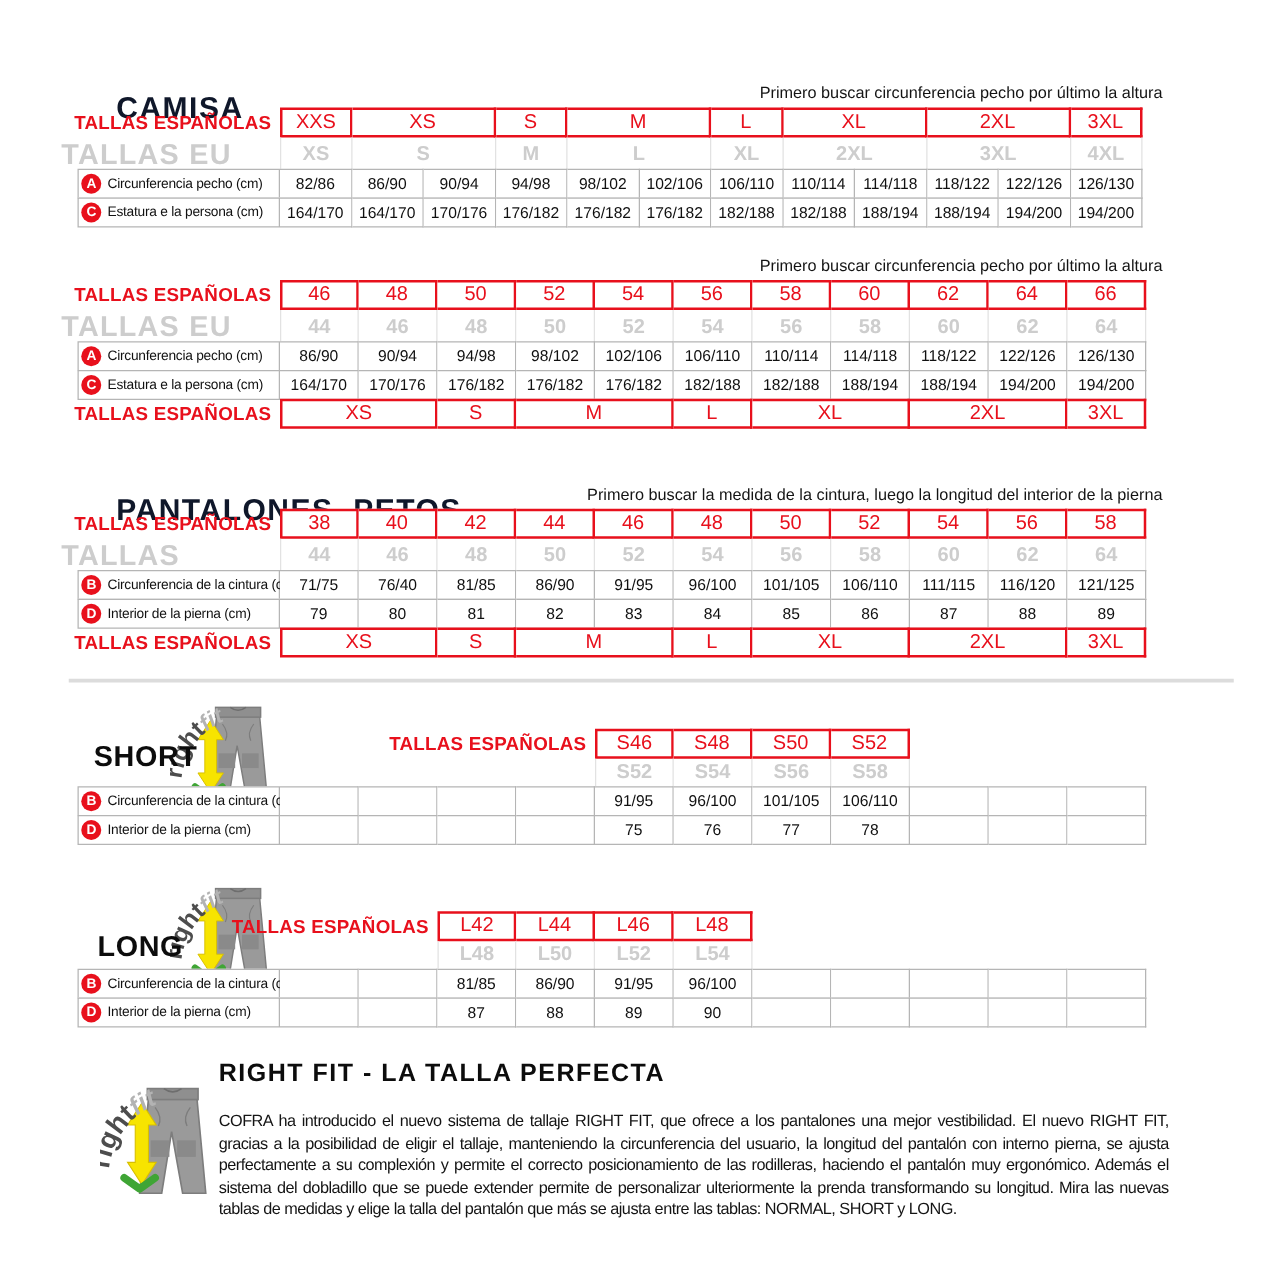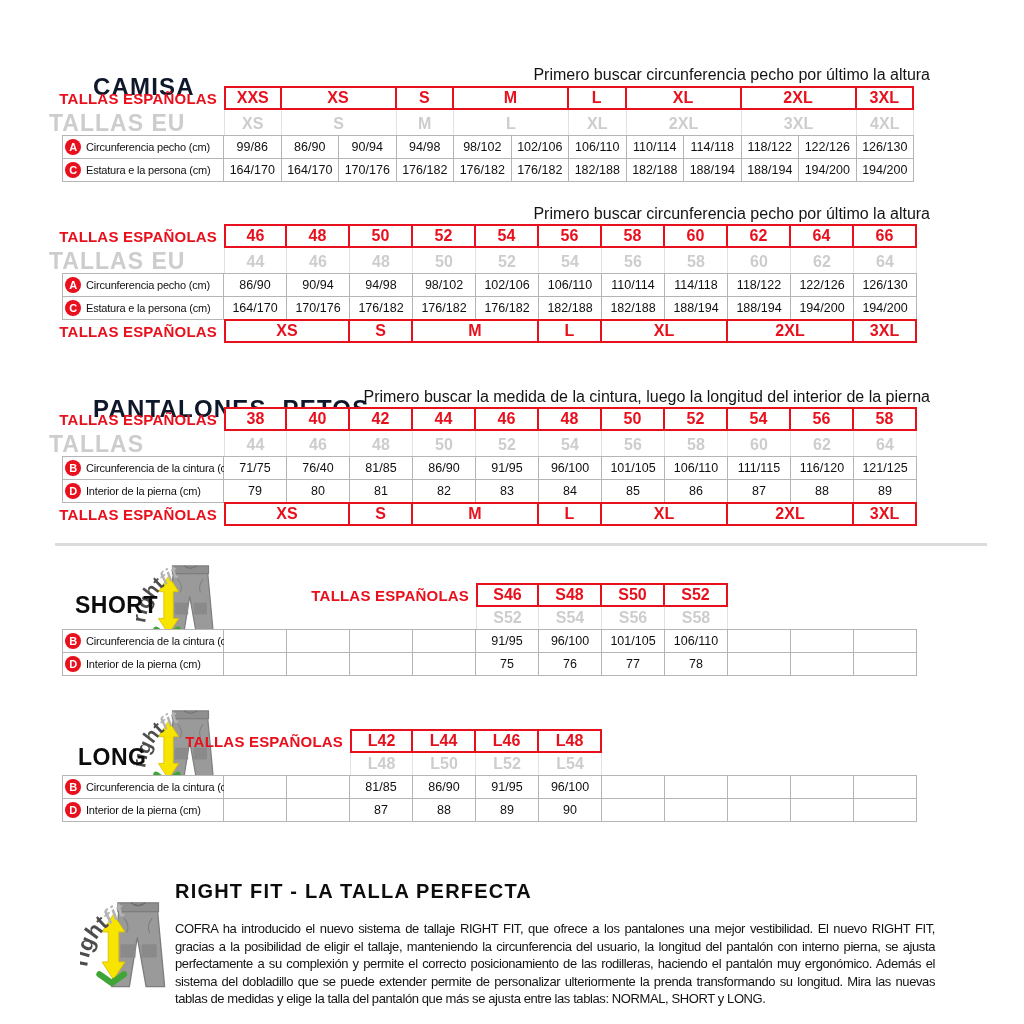--- a/index.html
+++ b/index.html
@@ -2,33 +2,33 @@
 <html><head>
 <meta charset="utf-8">
 <style>
   html,body{margin:0;padding:0;}
   body{width:1024px;height:1024px;background:#fff;position:relative;
        font-family:"Liberation Sans", sans-serif;color:#111;overflow:hidden;}
   :root{--red:#e8101c;--gray:#cdcdcd;--bline:#b5b5b5;--bline2:#e2e2e2;}
   .sec{position:absolute;left:0;width:1024px;}
   .title{position:absolute;left:80px;top:0;margin:13px;font-size:24px;font-weight:bold;
          color:#0f172a;letter-spacing:1.2px;white-space:nowrap;}
-  .note{position:absolute;right:94px;top:6px;font-size:16px;color:#141414;white-space:nowrap;}
+  .note{position:absolute;right:94px;top:6px;font-size:13px;color:#141414;white-space:nowrap;}
   .tbl{position:absolute;left:62px;display:flex;flex-direction:column;}
   .trow{display:grid;height:24px;}
   .t12 .trow{grid-template-columns:162px repeat(12,57.5px);}
   .t11 .trow{grid-template-columns:162px repeat(11,63px);}
   .trow.gray{height:22px;}
   .trow.gap{height:3px;}
   .lab-red{display:flex;align-items:center;justify-content:flex-end;padding-right:7px;
            color:var(--red);font-weight:bold;font-size:15px;letter-spacing:0.2px;white-space:nowrap;}
   .lab-gray{display:flex;align-items:center;color:var(--gray);font-weight:bold;font-size:23px;
             letter-spacing:1px;margin-left:-13px;white-space:nowrap;}
   .red-cell{border:2px solid var(--red);border-left:none;display:flex;align-items:center;
-            justify-content:center;color:var(--red);font-weight:bold;font-size:16px;background:#fff;}
+            justify-content:center;color:var(--red);font-weight:normal;font-size:16px;background:#fff;}
   .red-cell.first{border-left:2px solid var(--red);}
   .gray-cell{display:flex;align-items:center;justify-content:center;color:var(--gray);
              font-weight:bold;font-size:16px;border-right:1px solid var(--bline2);}
   .gray-cell.first{border-left:1px solid var(--bline2);}
   .data-cell{border:1px solid var(--bline);border-left:none;display:flex;align-items:center;
              justify-content:center;font-size:12.5px;color:#101010;background:#fff;}
   .lab-data{border:1px solid var(--bline);display:flex;align-items:center;gap:5px;
             padding-left:2px;font-size:11px;letter-spacing:-0.2px;white-space:nowrap;background:#fff;}
   .trow.data + .trow.data, .trow.data + .trow.hdr{margin-top:-1px;}
   .circ{width:16px;height:16px;border-radius:50%;background:var(--red);color:#fff;font-weight:bold;
@@ -100,21 +100,21 @@
           <div class="gray-cell" style="grid-column: span 2;">2XL</div>
           <div class="gray-cell" style="grid-column: span 2;">3XL</div>
           <div class="gray-cell">4XL</div>
         </div>
         <div class="trow gap"></div>
         <div class="trow data">
           <div class="lab-data">
             <div class="circ">A</div>
             <span>Circunferencia pecho (cm)</span>
           </div>
-          <div class="data-cell">99/86</div>
+          <div class="data-cell">82/86</div>
           <div class="data-cell">86/90</div>
           <div class="data-cell">90/94</div>
           <div class="data-cell">94/98</div>
           <div class="data-cell">98/102</div>
           <div class="data-cell">102/106</div>
           <div class="data-cell">106/110</div>
           <div class="data-cell">110/114</div>
           <div class="data-cell">114/118</div>
           <div class="data-cell">118/122</div>
           <div class="data-cell">122/126</div>
@@ -409,21 +409,21 @@
           <div class="data-cell">90</div>
           <div class="data-cell"></div>
           <div class="data-cell"></div>
           <div class="data-cell"></div>
           <div class="data-cell"></div>
           <div class="data-cell"></div>
         </div>
       </div>
   </section>
 
-  <section class="sec" style="top:880px;height:130px;">
+  <section class="sec" style="top:848px;height:130px;">
     <svg class="logo" style="left:80px;top:2px;" width="104" height="114" viewBox="0 0 118 120">
         <use href="#rightfit-logo"></use>
       </svg>
     <h2 class="rf-title">RIGHT FIT - LA TALLA PERFECTA</h2>
     <p class="rf-par">COFRA ha introducido el nuevo sistema de tallaje RIGHT FIT, que ofrece a los pantalones una mejor vestibilidad. El nuevo RIGHT FIT, gracias a la posibilidad de eligir el tallaje, manteniendo la circunferencia del usuario, la longitud del pantalón con interno pierna, se ajusta perfectamente a su complexión y permite el correcto posicionamiento de las rodilleras, haciendo el pantalón muy ergonómico. Además el sistema del dobladillo que se puede extender permite de personalizar ulteriormente la prenda transformando su longitud. Mira las nuevas tablas de medidas y elige la talla del pantalón que más se ajusta entre las tablas: NORMAL, SHORT y LONG.</p>
   </section>
 
 </div>
 
 </body></html>

